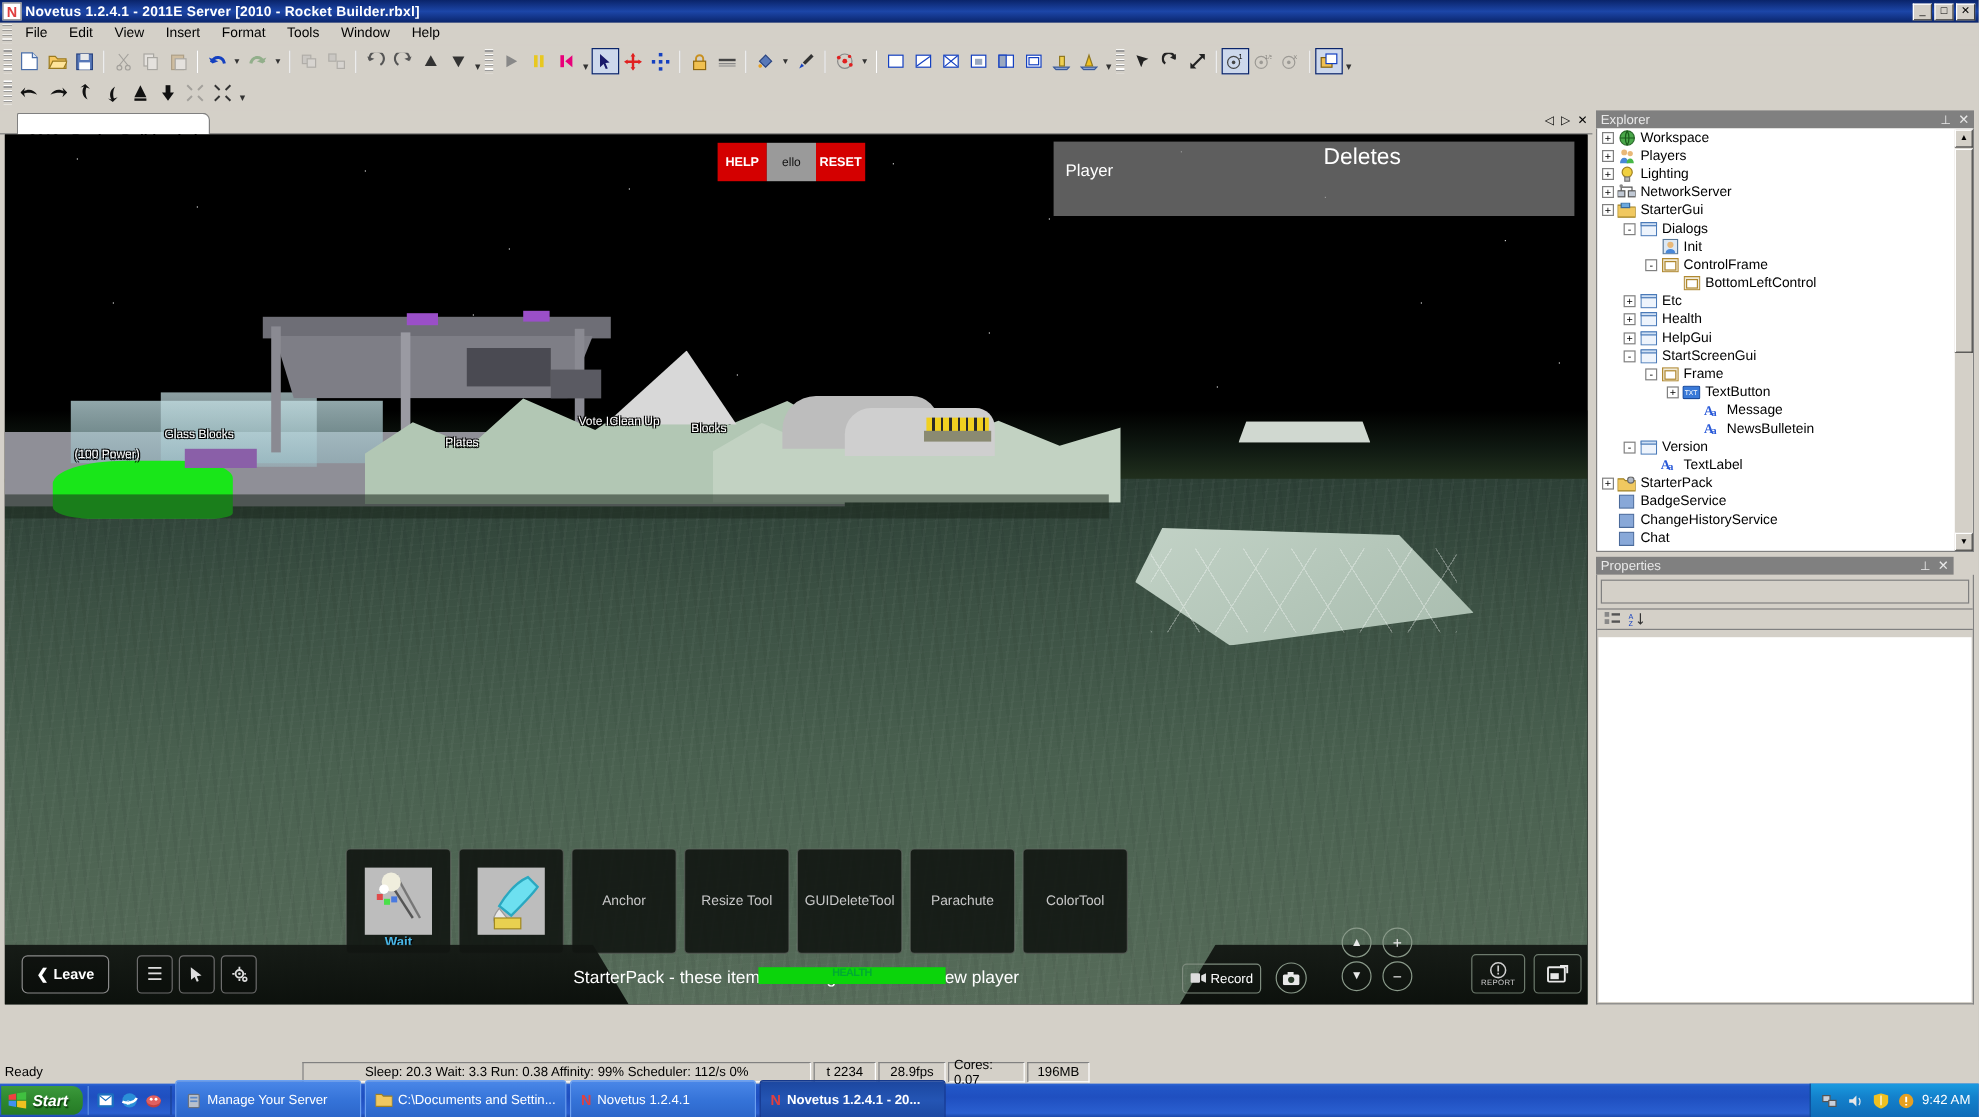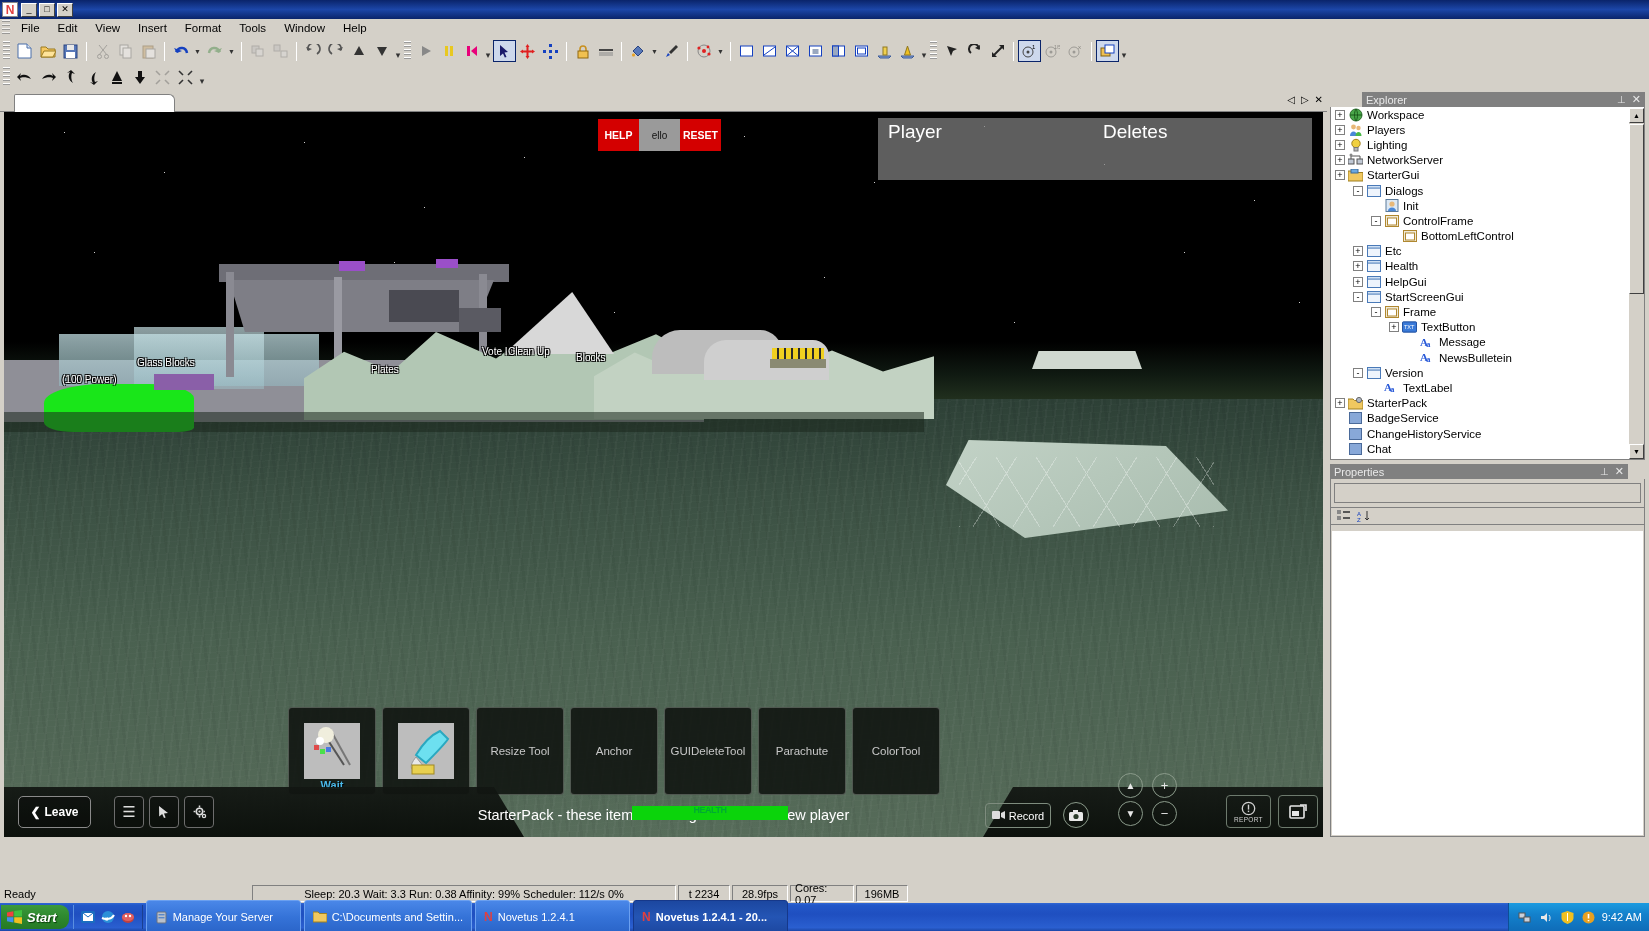--- a/index.html
+++ b/index.html
@@ -115,21 +115,21 @@
   .helpbar { position: absolute; left: 594px; top: 7px; display: flex; }
   .hb { width: 41px; height: 32px; display: flex; align-items: center; justify-content: center;
         font-size: 10.5px; font-weight: bold; color: #fff; }
   .hb.red { background: #d40000; }
   .hb.grey { background: #9a9a9a; color: #111; font-weight: normal; font-size: 10px; }
   .leaderboard {
     position: absolute; left: 874px; top: 6px; width: 434px; height: 62px;
     background: rgba(130,130,130,.72);
   }
   .lb-head { display: flex; padding: 3px 10px 0 10px; }
-  .lb-h1 { width: 215px; color: #fff; font-size: 19px; }
+  .lb-h1 { width: 215px; color: #fff; font-size: 14px; margin-top: 13px; }
   .lb-h2 { color: #fff; font-size: 19px; }
   .lb-row { display: flex; padding: 2px 10px; }
   .lb-r1 { width: 215px; color: #e8e0b8; font-size: 17px; }
   .lb-r2 { color: #fff; font-size: 17px; }
 
   
   .hud-backpack { position: absolute; left: 284px; bottom: 42px; display: flex; gap: 6px; }
   .slot {
     width: 88px; height: 88px; background: rgba(14,18,14,.86);
     border: 1px solid rgba(150,160,150,.45); border-radius: 4px;
@@ -194,21 +194,21 @@
   }
 
   
   .panel { position: absolute; background: #d4d0c8; }
   .panel-head {
     height: 15px; background: #808080; color: #e8e8e8;
     font-size: 11px; padding: 0 4px; display: flex; align-items: center;
   }
   .panel-head .ttl { flex: 1; }
   .panel-head .pin { margin-right: 6px; font-size: 10px; }
-  .explorer { left: 1330px; top: 92px; width: 315px; height: 368px; padding-left: 32px; }
+  .explorer { left: 1330px; top: 92px; width: 315px; height: 368px; }
   .tree {
     position: absolute; left: 0; top: 15px; width: 315px; height: 353px;
     background: #fff; border: 1px solid #808080; border-top: none;
     overflow: hidden;
   }
   .trow { display: flex; align-items: center; height: 15.2px; font-size: 11.5px; color: #000; }
   .tog { width: 10px; height: 10px; border: 1px solid #808080; background: #fff;
          font-size: 9px; line-height: 8px; text-align: center; color: #000; margin-right: 3px; }
   .tog-sp { width: 13px; }
   .ticon-s { width: 15px; height: 14px; margin-right: 4px; display: inline-flex;
@@ -278,20 +278,21 @@
   .tray-ic { width: 15px; height: 15px; display: flex; align-items: center; justify-content: center; }
   .clock { color: #fff; font-size: 11px; }
 </style>
 </head>
 <body>
 
 <div class="app">
 
   <div class="titlebar">
     <div class="tb-icon">N</div>
+    <div class="tb-title">Novetus 1.2.4.1 - 2011E Server [2010 - Rocket Builder.rbxl]</div>
     <div class="tb-btns">
       <div class="tb-btn">_</div>
       <div class="tb-btn">□</div>
       <div class="tb-btn">✕</div>
     </div>
   </div>
 
   <div class="menubar">
     <div class="menu-grip"></div>
     <div class="menu-item">File</div>
@@ -736,22 +737,22 @@
       </div>
       <div class="slot">
         <div class="slot-img">
           <svg width="56" height="56" viewBox="0 0 56 56">
               <path d="M42 8c-9 4-18 14-24 24l10 8c8-8 18-18 22-24z" fill="#6de0f0" stroke="#2aa8c0" stroke-width="2"></path>
               <path d="M18 34c-4 5-6 9-4 12l12-2z" fill="#e8e8e8" stroke="#999"></path>
               <rect x="14" y="42" width="22" height="9" fill="#e8d050" stroke="#a08820"></rect>
             </svg>
         </div>
       </div>
+      <div class="slot">Anchor</div>
       <div class="slot">Resize Tool</div>
-      <div class="slot">Anchor</div>
       <div class="slot">GUIDeleteTool</div>
       <div class="slot">Parachute</div>
       <div class="slot">ColorTool</div>
     </div>
 
     <div class="hud-bottombar"></div>
     <div class="hud-bottombar-r"></div>
 
     <div class="leave-btn">
       <span>❮</span>

